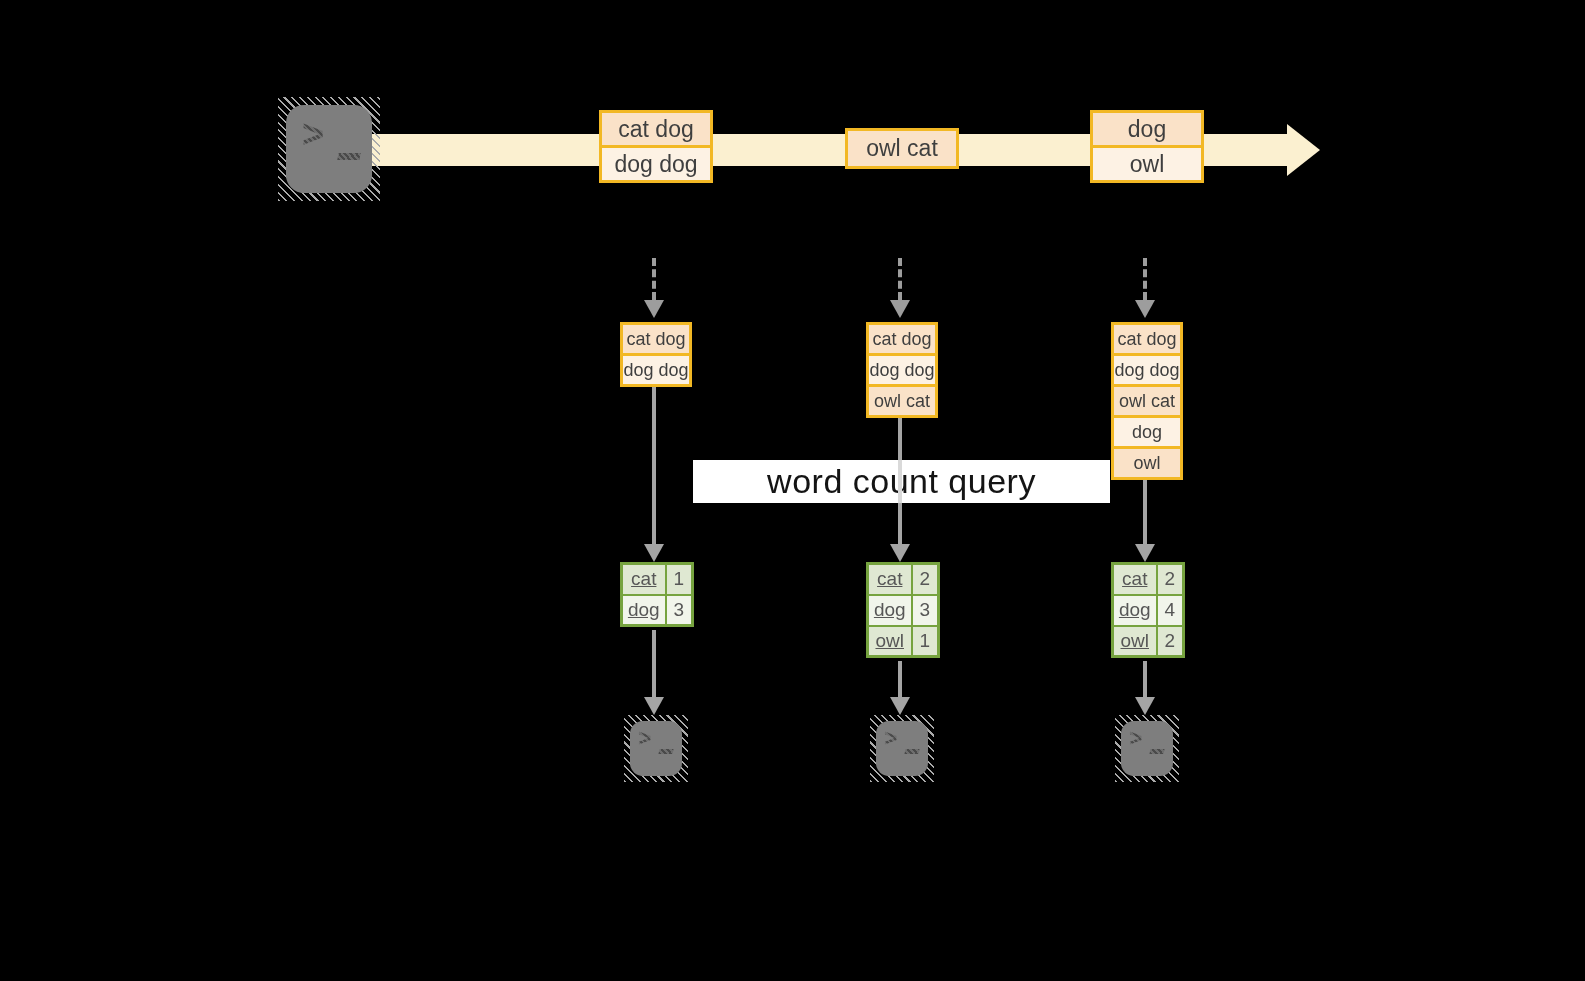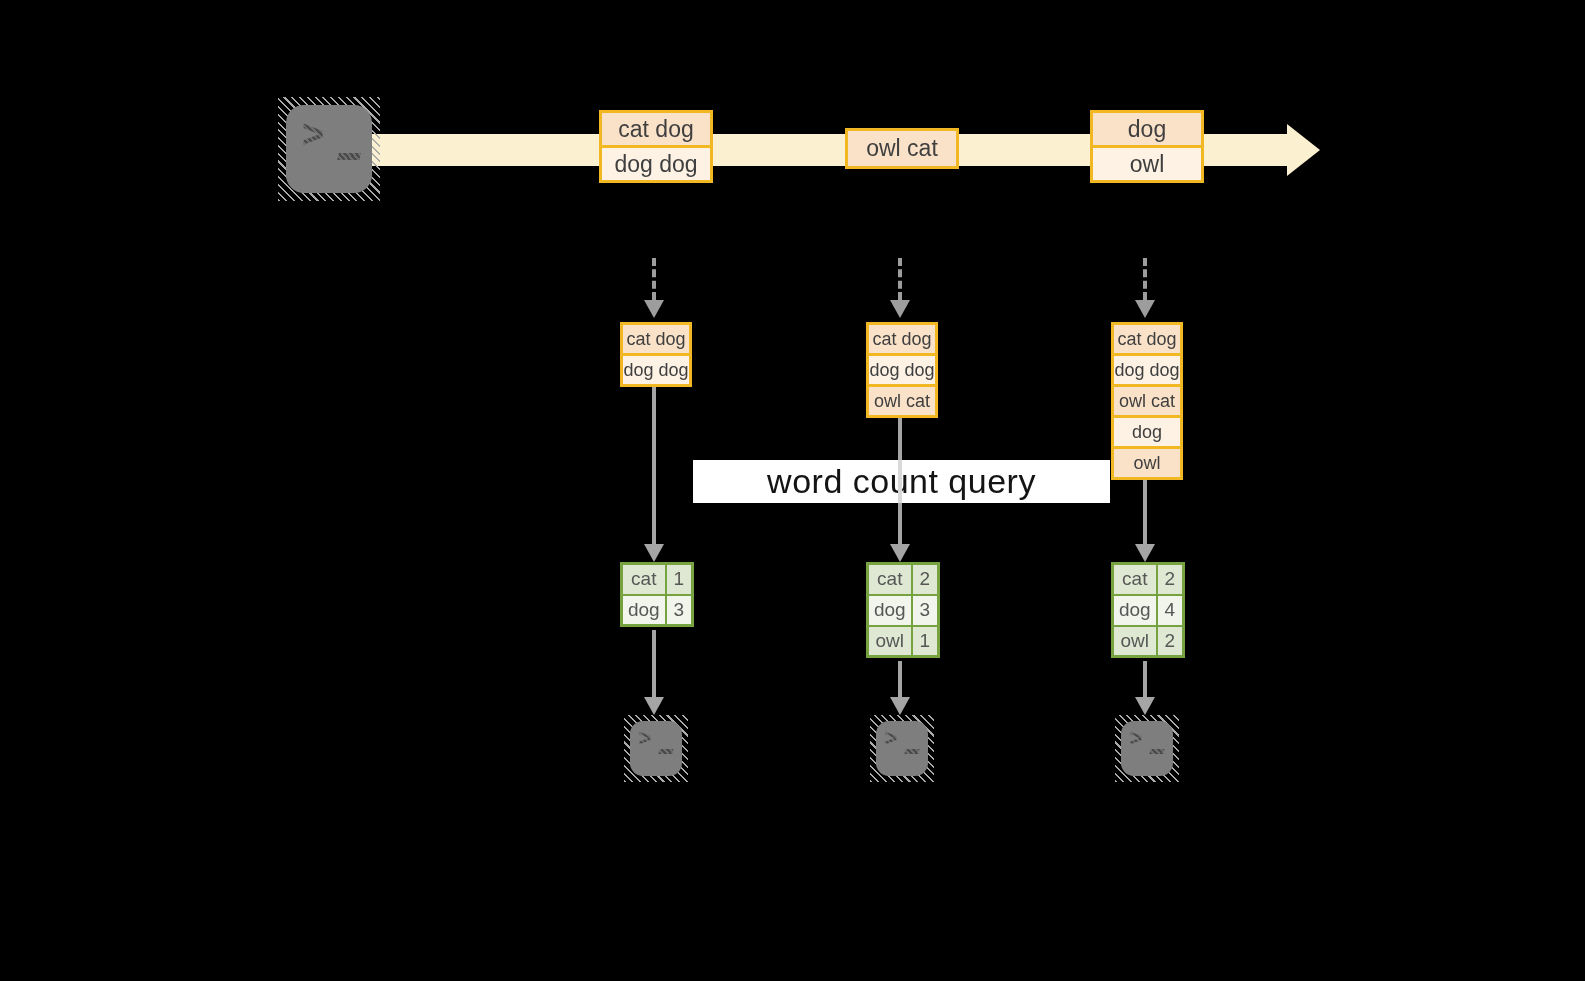--- a/index.html
+++ b/index.html
@@ -41,21 +41,21 @@
   
   .query{position:absolute;left:693px;top:460px;width:417px;height:43px;background:#FFF;z-index:5;
          display:flex;align-items:center;justify-content:center;
          font-size:34px;font-weight:300;color:#141414;letter-spacing:.5px;}
 
   
   .ctable{position:absolute;border-collapse:collapse;background:#76A33F;}
   .ctable td{box-sizing:border-box;border:2px solid #76A33F;height:31px;
              font-size:19px;color:#575757;text-align:center;}
   .ctable{border:3px solid #76A33F;}
-  .ctable td.w{width:44px;}
+  .ctable td.w{width:44px;text-decoration:underline;}
   .ctable td.c{width:27px;}
   .ctable tr.dark td{background:#DFE8D2;}
   .ctable tr.lite td{background:#F1F5EB;}
 </style>
 </head>
 <body>
 
 <div id="canvas">
 
   <div class="band"></div>

